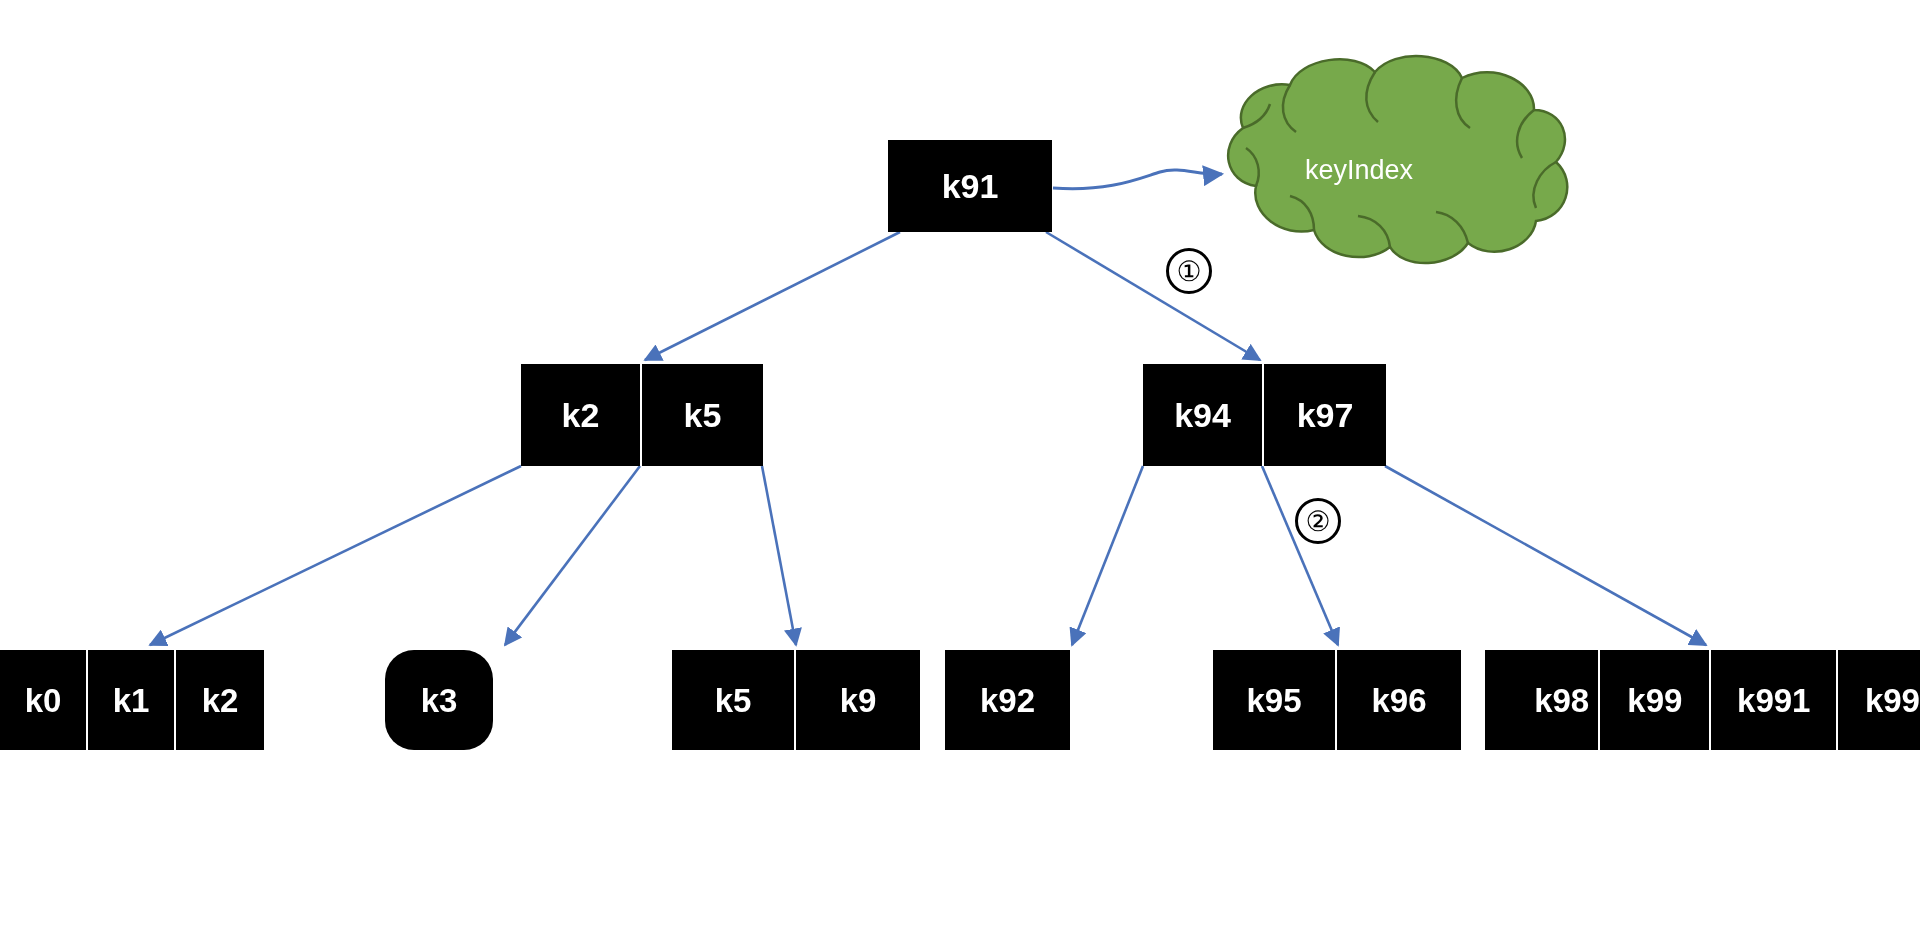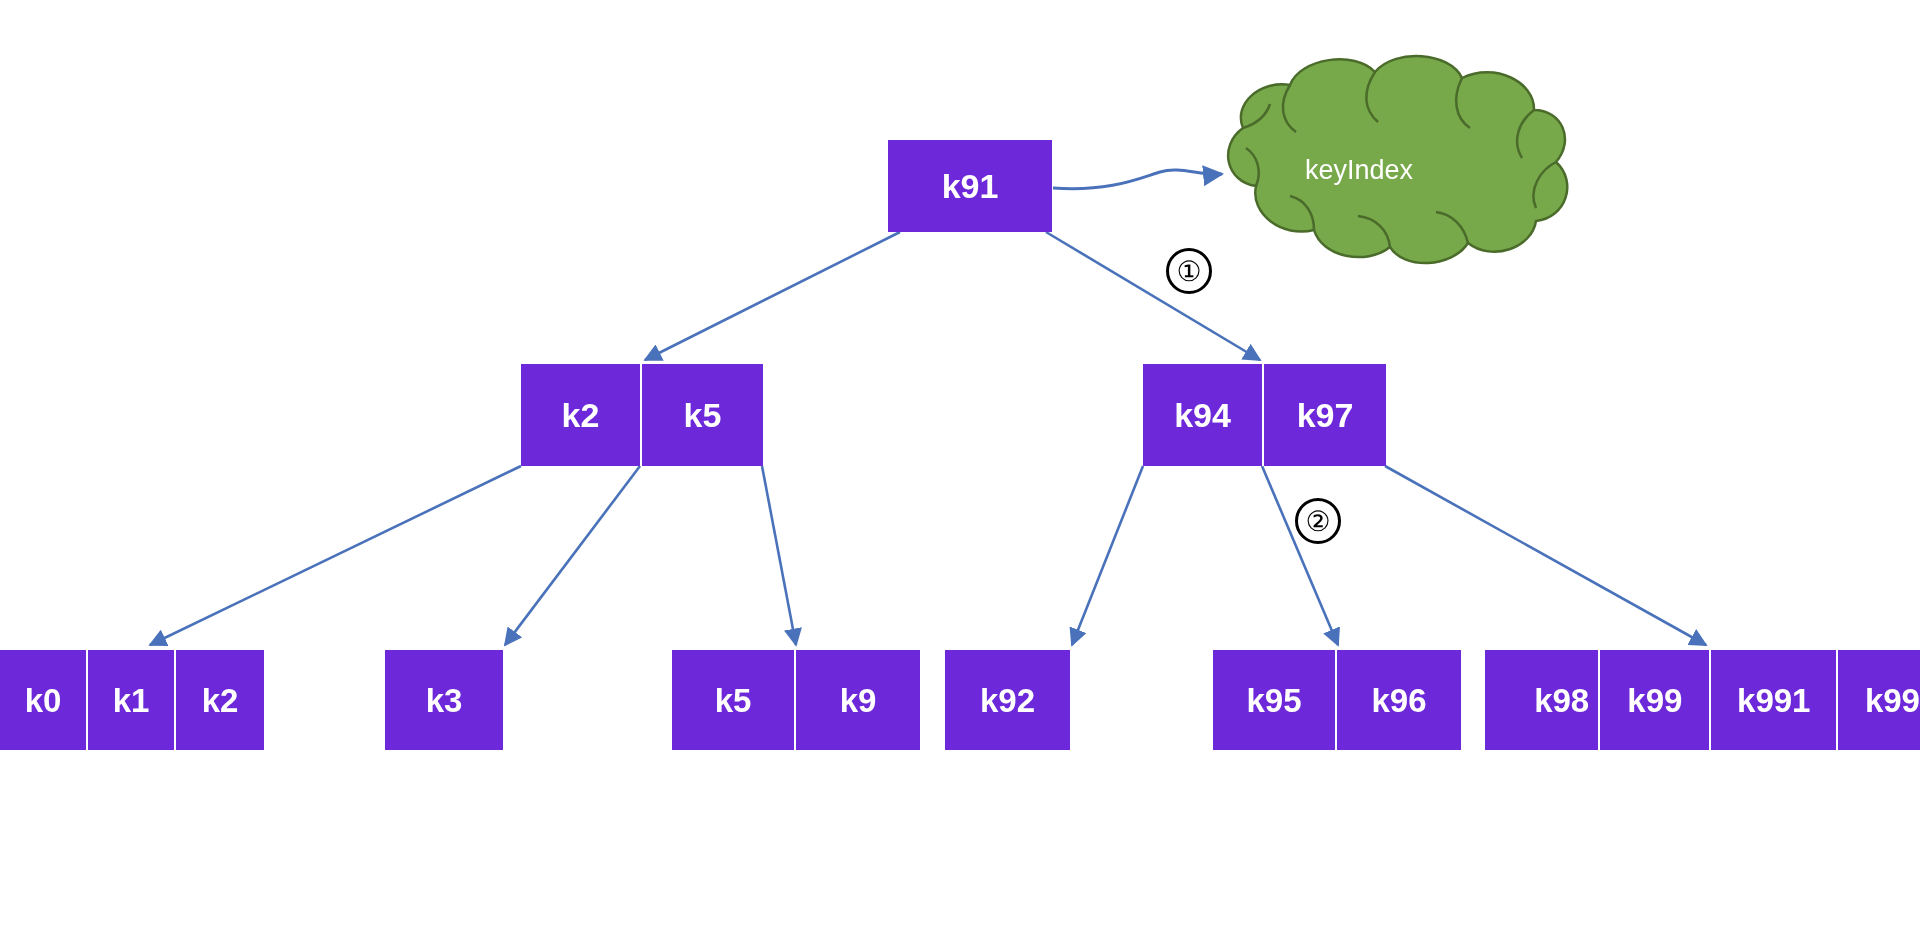--- a/index.html
+++ b/index.html
@@ -26,21 +26,21 @@
     width: 1920px;
     height: 934px;
   }
   .node {
     position: absolute;
     display: flex;
     flex-direction: row;
     box-sizing: border-box;
   }
   .cell {
-    background: #6d28d9;
+    background: #000000;
     border-right: 2px solid #ffffff;
     box-sizing: border-box;
     display: flex;
     align-items: center;
     justify-content: center;
     color: #ffffff;
     font-weight: bold;
     font-family: "Liberation Sans", sans-serif;
     letter-spacing: 0px;
     line-height: 1;
@@ -149,21 +149,21 @@
     <div class="cell" style="width:122px;">k97</div>
   </div>
 
   <div class="node leaf" style="left:0px; top:650px; width:264px; height:100px;">
     <div class="cell" style="width:96px;">k0</div>
     <div class="cell" style="width:96px;">k1</div>
     <div class="cell" style="width:96px;">k2</div>
   </div>
 
   <div class="node leaf" style="left:385px; top:650px; width:246px; height:100px;">
-    <div class="cell" style="width:118px;">k3</div>
+    <div class="cell" style="width:108px;border-radius:29px;">k3</div>
   </div>
 
   <div class="node leaf" style="left:672px; top:650px; width:248px; height:100px;">
     <div class="cell" style="width:124px;">k5</div>
     <div class="cell" style="width:124px;">k9</div>
   </div>
 
   <div class="node leaf" style="left:945px; top:650px; width:250px; height:100px;">
     <div class="cell" style="width:125px;">k92</div>
   </div>

